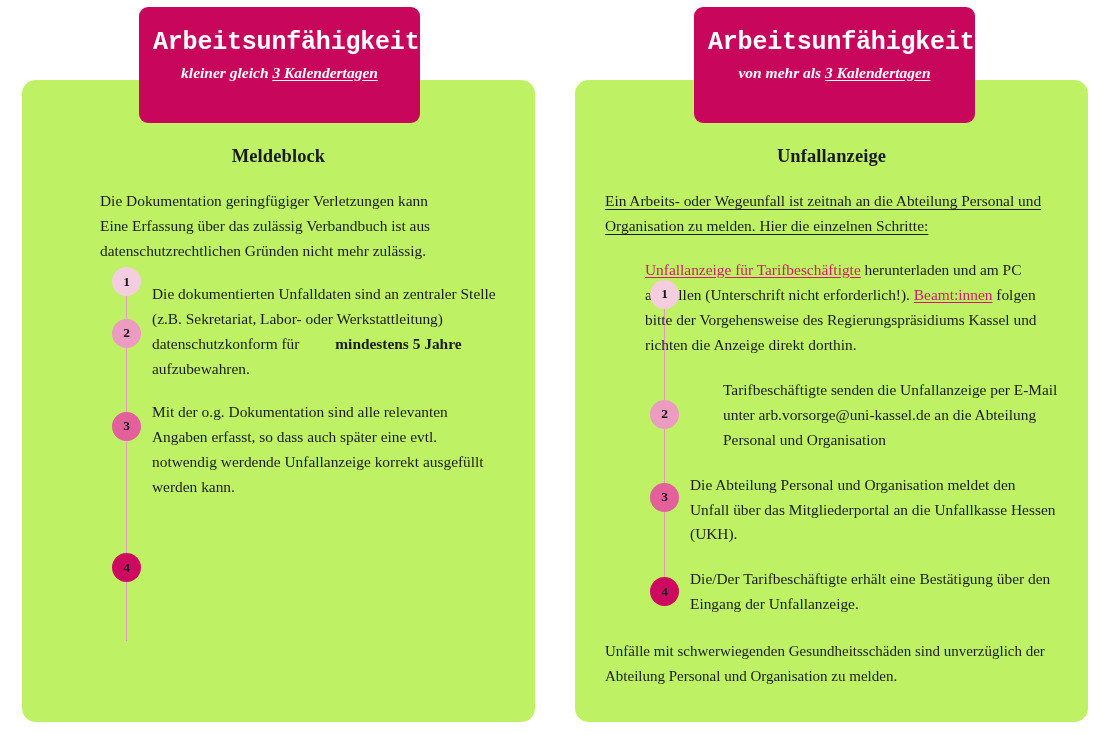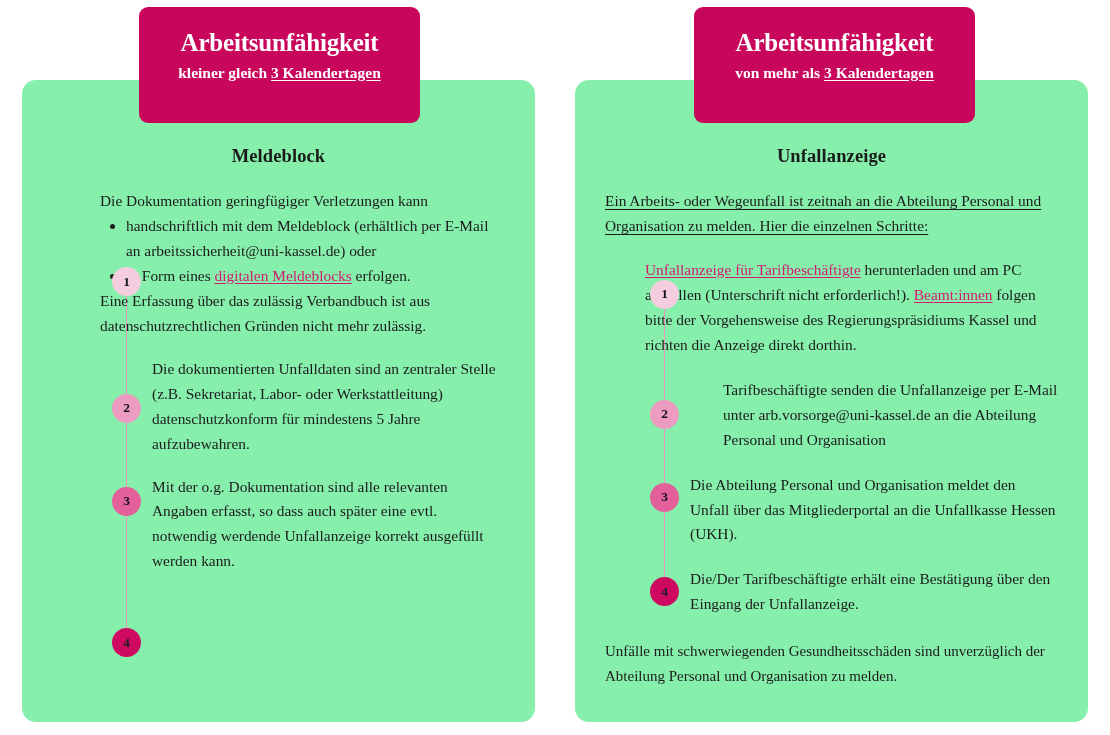--- a/index.html
+++ b/index.html
@@ -19,21 +19,21 @@
 
   .board {
     position: relative;
     width: 1110px;
     height: 735px;
   }
 
   
   .panel {
     position: absolute;
-    background: #86efac;
+    background: #bef264;
     border-radius: 14px;
     box-sizing: border-box;
   }
   #panel-left  { left: 22px;  top: 80px; width: 513px; height: 642px; }
   #panel-right { left: 575px; top: 80px; width: 513px; height: 642px; }
 
   
   .badge {
     position: absolute;
     background: #c8075c;
@@ -41,33 +41,34 @@
     color: #ffffff;
     text-align: center;
     box-sizing: border-box;
     padding: 22px 14px 20px 14px;
     z-index: 5;
   }
   #badge-left  { left: 139px; top: 7px;  width: 281px; height: 116px; }
   #badge-right { left: 694px; top: 7px;  width: 281px; height: 116px; }
 
   .badge-title {
-    font-family: Liberation Serif, serif;
+    font-family: Liberation Mono, monospace;
     font-size: 25px;
     font-weight: 700;
     line-height: 1.1;
     letter-spacing: -0.2px;
     margin: 0 0 7px 0;
   }
   .badge-sub {
     font-family: "Liberation Serif", "DejaVu Serif", serif;
     font-size: 15.5px;
     font-weight: 700;
     line-height: 1.2;
     margin: 0;
+    font-style: italic;
   }
   .badge-sub u {
     text-decoration: underline;
     text-underline-offset: 2px;
   }
 
   
   .panel-inner {
     position: absolute;
     left: 0; right: 0; top: 0;
@@ -148,21 +149,21 @@
     color: #d21a72;
     text-decoration: underline;
     text-underline-offset: 2px;
   }
   .lnk-b {
     color: #d21a72;
     font-weight: 700;
     text-decoration: underline;
     text-underline-offset: 2px;
   }
-  b.em { font-weight: 400; }
+  b.em { font-weight: 700; margin-left: 32px; }
 
   
   ul.blist {
     margin: 0;
     padding-left: 26px;
     list-style: disc;
   }
   ul.blist li {
     font-size: 15.4px;
     line-height: 1.62;
@@ -182,24 +183,20 @@
 
       <div class="timeline tl-left">
         <div class="tl-rail" style="left:74px; top:92px; height:360px;"></div>
 
         <div class="step" style="min-height:0; margin-bottom:18px;">
           <div class="step-marker m1" style="left:60px; top:78px;">
             <span>1</span>
           </div>
           <div class="step-body" style="margin-left:48px;">
             <div>Die Dokumentation geringfügiger Verletzungen kann</div>
-            <ul class="blist">
-              <li>handschriftlich mit dem Meldeblock (erhältlich per E-Mail an arbeitssicherheit@uni-kassel.de) oder</li>
-              <li><span>in Form eines </span><a class="lnk" href="#">digitalen Meldeblocks</a><span> erfolgen.</span></li>
-            </ul>
             <div>Eine Erfassung über das zulässig Verbandbuch ist aus datenschutzrechtlichen Gründen nicht mehr zulässig.</div>
           </div>
         </div>
 
         <div class="step" style="margin-bottom:18px;">
           <div class="step-marker m2" style="left:60px; top:37px;">
             <span>2</span>
           </div>
           <div class="step-body" style="margin-left:100px;">
             <span>Die dokumentierten Unfalldaten sind an zentraler Stelle (z.B. Sekretariat, Labor- oder Werkstattleitung) datenschutzkonform für </span><b class="em">mindestens 5 Jahre</b><span> aufzubewahren.</span>

